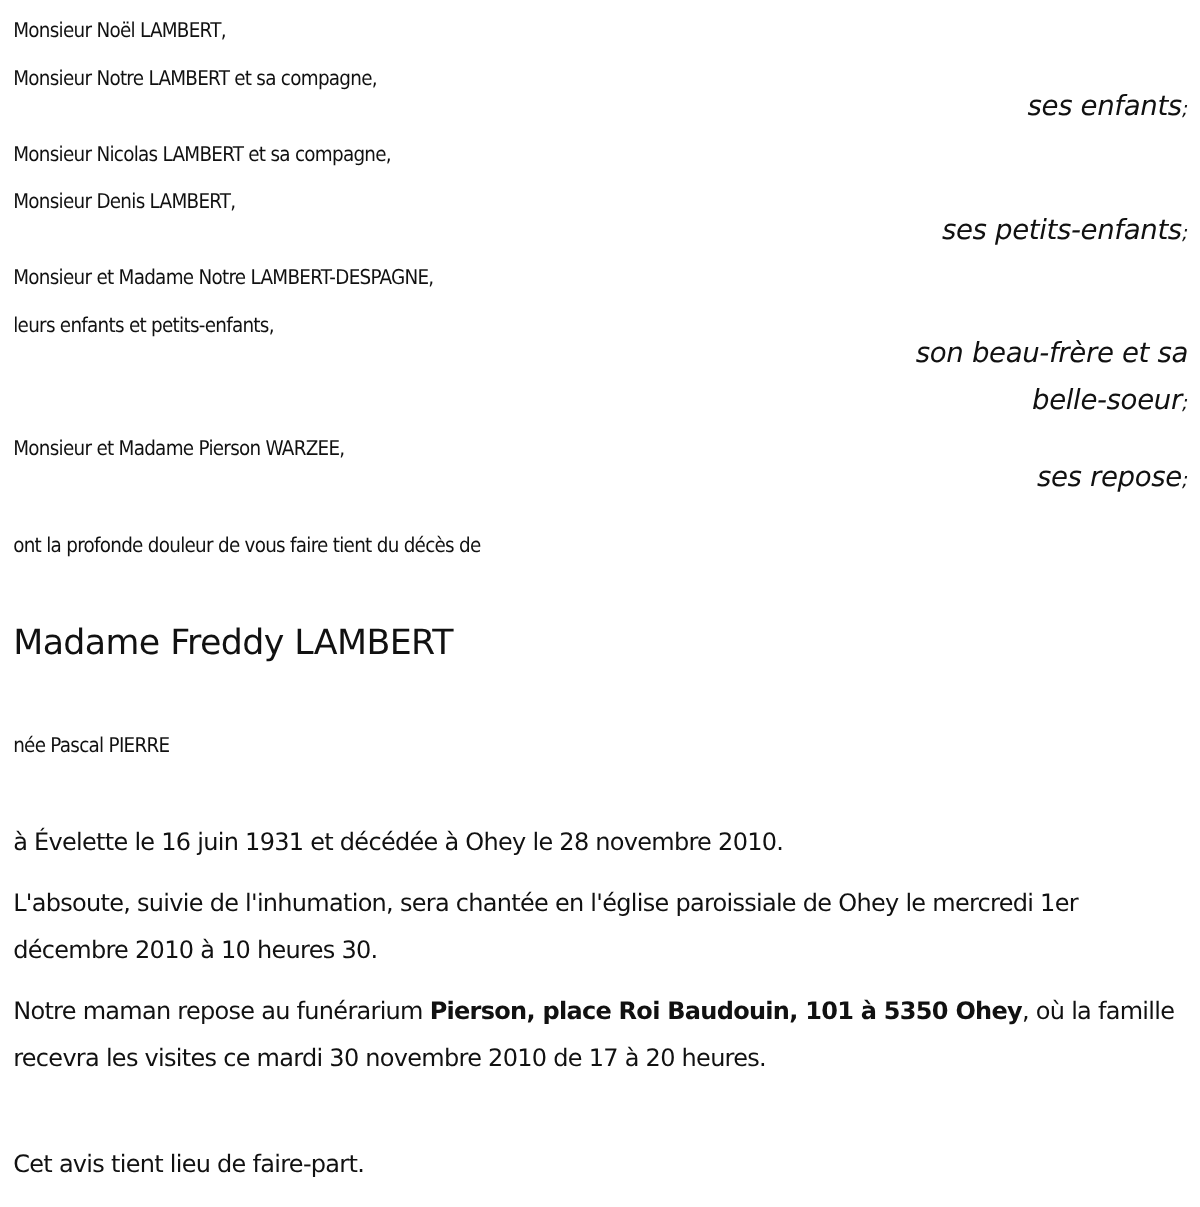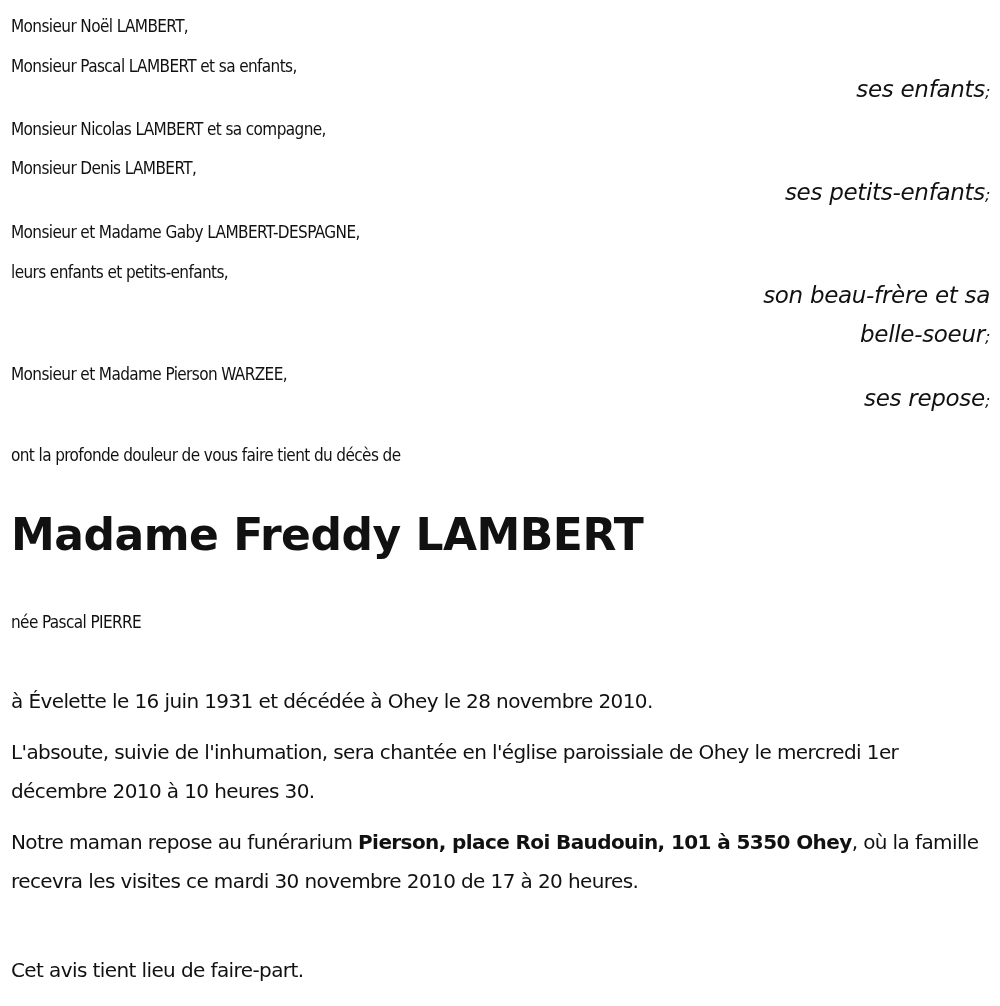--- a/index.html
+++ b/index.html
@@ -21,44 +21,44 @@
     position: absolute; right: 0;
     font-size: 23px; line-height: 30px;
     font-style: italic;
     white-space: nowrap;
     text-align: center;
     letter-spacing: -0.3px;
   }
   .rel .semi { font-size: 16px; }
   .name {
     position: absolute; left: 0;
-    font-size: 44px; line-height: 42px; font-weight: bold;
+    font-size: 29px; line-height: 42px; font-weight: normal;
     white-space: nowrap; letter-spacing: -0.5px;
   }
   b { font-weight: bold; }
   .para {
     position: absolute; left: 0; width: 979px;
     font-size: 20px; line-height: 39px;
     letter-spacing: -0.6px;
   }
 </style>
 </head>
 <body>
 
 <div class="wrap">
 
   <div class="line" style="top:11px">Monsieur Noël LAMBERT,</div>
-  <div class="line" style="top:51px">Monsieur Pascal LAMBERT et sa enfants,</div>
+  <div class="line" style="top:51px">Monsieur Notre LAMBERT et sa compagne,</div>
   <div class="rel" style="top:74px"><span>ses enfants</span><span class="semi">;</span></div>
 
   <div class="line" style="top:114px">Monsieur Nicolas LAMBERT et sa compagne,</div>
   <div class="line" style="top:153px">Monsieur Denis LAMBERT,</div>
   <div class="rel" style="top:177px"><span>ses petits-enfants</span><span class="semi">;</span></div>
 
-  <div class="line" style="top:217px">Monsieur et Madame Gaby LAMBERT-DESPAGNE,</div>
+  <div class="line" style="top:217px">Monsieur et Madame Notre LAMBERT-DESPAGNE,</div>
   <div class="line" style="top:257px">leurs enfants et petits-enfants,</div>
   <div class="rel" style="top:280px">son beau-frère et sa</div>
   <div class="rel" style="top:319px"><span>belle-soeur</span><span class="semi">;</span></div>
 
   <div class="line" style="top:359px">Monsieur et Madame Pierson WARZEE,</div>
   <div class="rel" style="top:383px"><span>ses repose</span><span class="semi">;</span></div>
 
   <div class="line" style="top:440px">ont la profonde douleur de vous faire tient du décès de</div>
 
   <div class="name" style="top:514px">Madame Freddy LAMBERT</div>

